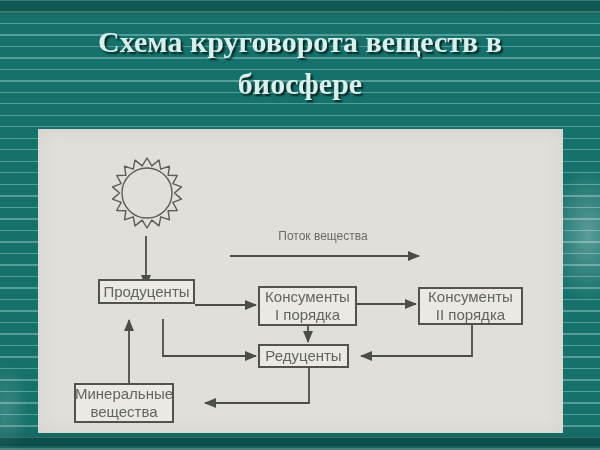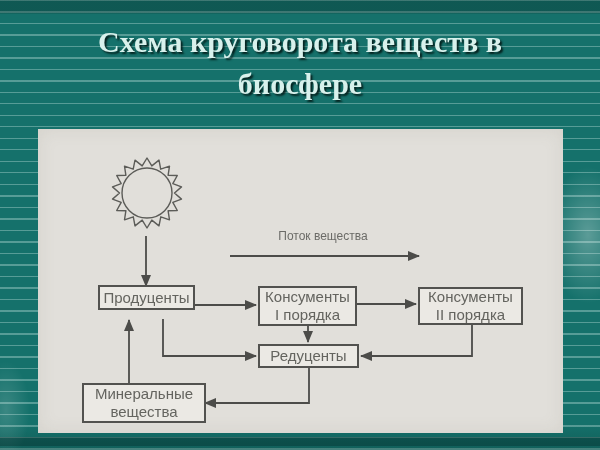--- a/index.html
+++ b/index.html
@@ -79,28 +79,28 @@
         <path d="M270,197 L270,213" marker-end="url(#ah)"></path>
         <path d="M125,190 L125,227 L218,227" marker-end="url(#ah)"></path>
         <path d="M434,196 L434,227 L323,227" marker-end="url(#ah)"></path>
         <path d="M271,239 L271,274 L167,274" marker-end="url(#ah)"></path>
         <path d="M91,254 L91,191" marker-end="url(#ah)"></path>
       </g>
     </svg>
 
     <div class="flow-label">Поток вещества</div>
 
-    <div class="node" style="left:60px;top:156px;width:97px;height:25px">Продуценты</div>
+    <div class="node" style="left:60px;top:150px;width:97px;height:25px">Продуценты</div>
 
     <div class="node" style="left:220px;top:157px;width:99px;height:40px">Консументы
 I порядка</div>
 
     <div class="node" style="left:380px;top:158px;width:105px;height:38px">Консументы
 II порядка</div>
 
-    <div class="node" style="left:220px;top:215px;width:101px;height:24px">Редуценты</div>
+    <div class="node" style="left:220px;top:215px;width:91px;height:24px">Редуценты</div>
 
-    <div class="node" style="left:44px;top:254px;width:124px;height:40px">Минеральные
+    <div class="node" style="left:36px;top:254px;width:100px;height:40px">Минеральные
 вещества</div>
   </div>
 
   <div class="bottom-band"></div>
 </div>
 
 </body></html>

